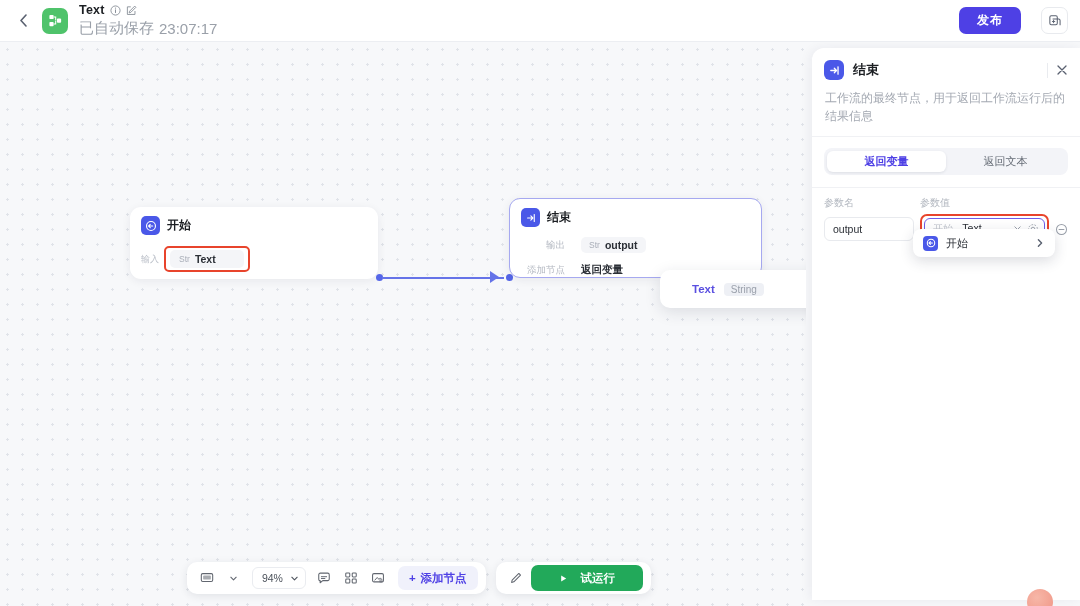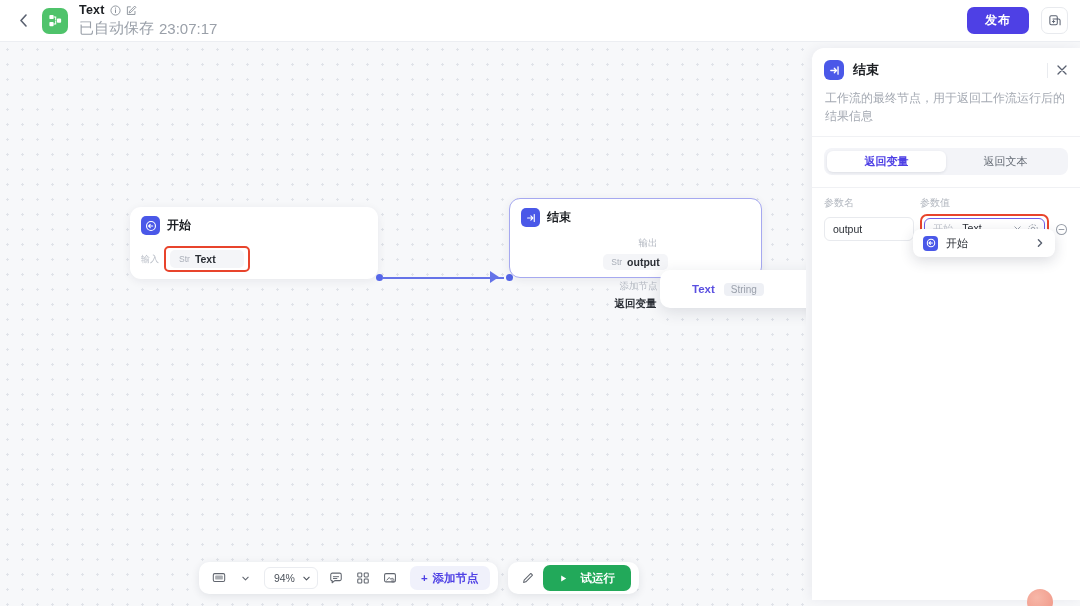--- a/index.html
+++ b/index.html
@@ -26,21 +26,21 @@
     background: #4fc36b; display: flex; align-items: center; justify-content: center;
     flex: none;
   }
   .title-wrap { margin-left: 11px; display: flex; flex-direction: column; justify-content: center; }
   .title-row { display: flex; align-items: center; gap: 5px; }
   .wf-title { font-size: 12.5px; font-weight: bold; color: #1c1f23; letter-spacing: .2px; }
   .ico-sm { color: #8a9099; display: flex; align-items: center; cursor: pointer; }
   .saved-row { display: flex; align-items: center; gap: 5px; margin-top: 2px; }
   .saved-text { font-size: 15px; color: #9aa0a9; }
   .topbar-right {
-    margin-left: auto; margin-right: 12px; display: flex; align-items: center; gap: 12px;
+    margin-left: auto; margin-right: 12px; display: flex; align-items: center; gap: 20px;
   }
   .publish-btn {
     background: #4e40e5; color: #fff; font-size: 12px; font-weight: bold;
     border: none; border-radius: 7px; padding: 0 18px; height: 27px;
     cursor: pointer; letter-spacing: 1px;
   }
   .icon-sq-btn {
     width: 27px; height: 27px; border-radius: 7px; background: #fff;
     border: 1px solid #e8eaee; display: flex; align-items: center; justify-content: center;
     color: #5a6170; cursor: pointer;
@@ -77,21 +77,21 @@
     border: 2px solid #e8442c; border-radius: 5px; padding: 2px 4px;
     display: inline-flex; align-items: center;
   }
   .pill-field {
     background: #f4f5f8; border-radius: 5px; padding: 3px 9px;
     display: inline-flex; align-items: center; gap: 5px; min-width: 74px;
   }
   .type-tag { font-size: 8.5px; color: #a9aeb8; }
   .field-name { font-size: 10.5px; color: #2b2f36; font-weight: bold; }
 
-  .end-row { display: flex; align-items: center; gap: 4px; margin-top: 10px; flex-direction: column; }
+  .end-row { display: flex; align-items: center; gap: 16px; margin-top: 10px; }
   .end-label { font-size: 9.5px; color: #b2b7c0; width: 44px; text-align: right; flex: none; }
   .end-value { font-size: 10.5px; color: #2b2f36; font-weight: bold; }
   .badge-str {
     background: #f4f5f8; border-radius: 5px; padding: 2px 8px;
     display: inline-flex; align-items: center; gap: 5px;
   }
 
   
   .port { position: absolute; width: 7px; height: 7px; border-radius: 50%; background: #5566e8; }
   #port-start-out { left: 376px; top: 232px; }
@@ -138,21 +138,21 @@
     border: 1px solid #eaecf0; border-radius: 6px; padding: 0 6px 0 9px;
     font-size: 10.5px; color: #4c525b; cursor: pointer; margin: 0 3px;
   }
   .add-node-btn {
     display: flex; align-items: center; gap: 5px; height: 24px;
     background: #f0f1fb; border-radius: 7px; padding: 0 11px; margin-left: 5px;
     color: #4e40e5; font-size: 11.5px; font-weight: bold; cursor: pointer; border: none;
   }
   .run-btn {
     background: #22a95a; color: #fff; border: none; border-radius: 7px;
-    height: 26px; padding: 0 16px; display: flex; align-items: center; gap: 13px;
+    height: 26px; padding: 0 28px; display: flex; align-items: center; gap: 13px;
     font-size: 11.5px; font-weight: bold; cursor: pointer;
   }
 
   
   .panel {
     position: absolute; right: 0; top: 48px; width: 268px; height: 552px;
     background: #fff; border-radius: 12px 0 0 0;
     box-shadow: -2px 0 12px rgba(30,35,60,.06); z-index: 20;
   }
   .panel-head { display: flex; align-items: center; padding: 12px 12px 0 12px; }

